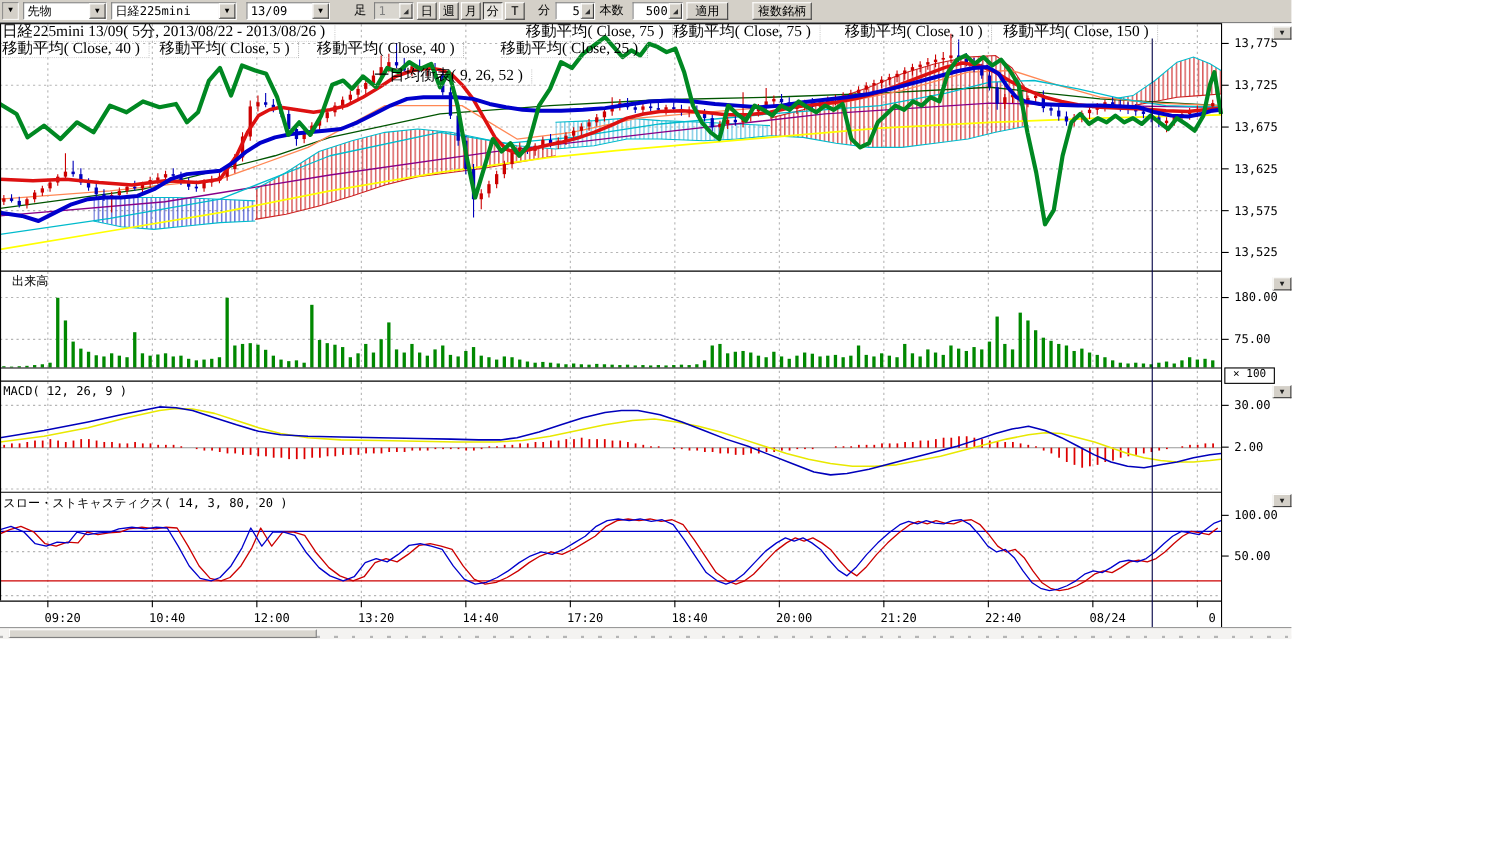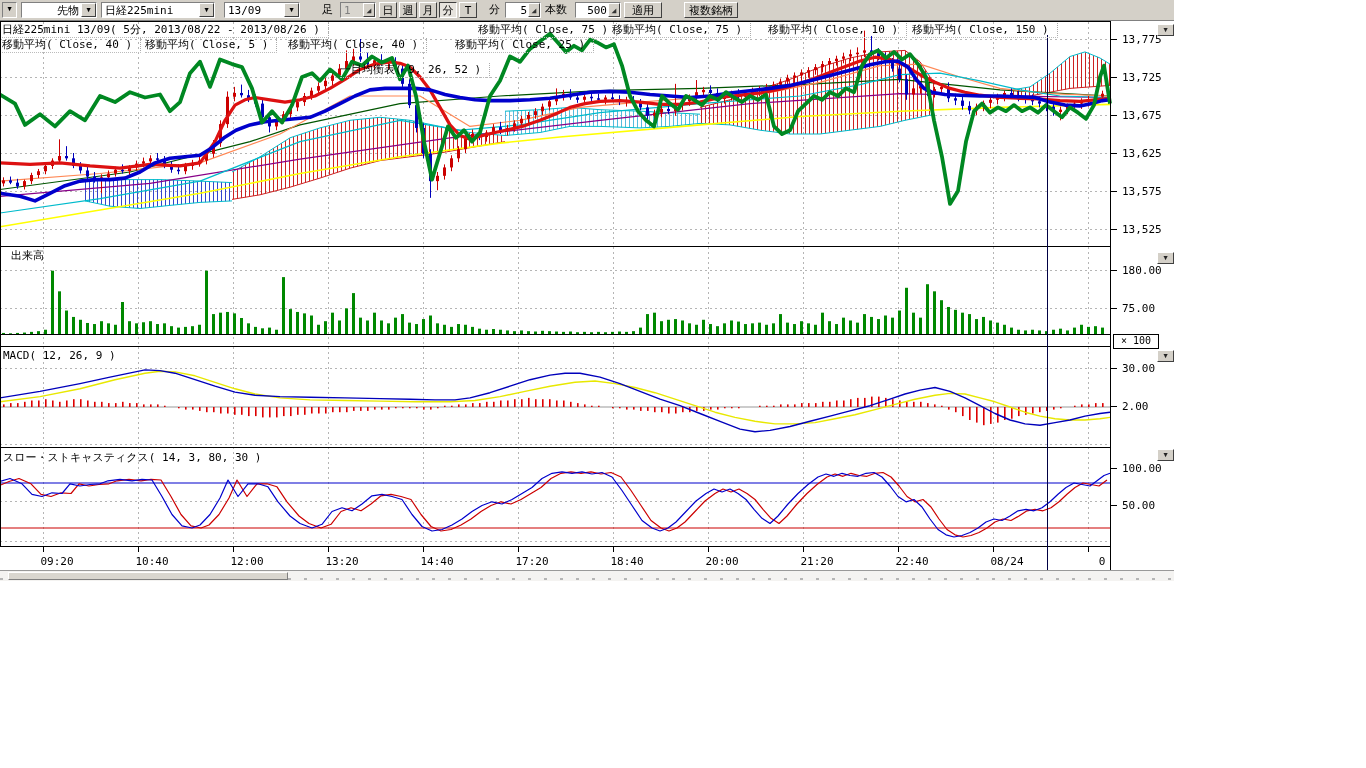--- a/index.html
+++ b/index.html
@@ -23,22 +23,22 @@
   .spin{background:#fff;border:1px solid;border-color:#808080 #ffffff #ffffff #808080;
         box-sizing:border-box;display:flex;justify-content:space-between;}
   .spin .txt{padding:0 1px 0 3px;}
   .spin .sbtn{width:12px;height:14px;background:#d4d0c8;border:1px solid;
               border-color:#ffffff #404040 #404040 #ffffff;box-sizing:border-box;
               font-size:8px;line-height:13px;text-align:center;color:#333;}
   .flatlbl{background:transparent;}
   .dis{color:#808080;background:#d9d6cf;}
   
   #csvg{position:absolute;left:0;top:0;z-index:1;}
-  .lg{position:absolute;font-size:11px;line-height:13px;height:14px;white-space:pre;
-      padding-right:8px;border-right:1px dotted #aaa;border-bottom:1px dotted #bbb;z-index:3;}
+  .lg{position:absolute;font-size:14px;line-height:13px;height:14px;white-space:pre;
+      padding-right:8px;border-right:1px dotted #aaa;border-bottom:1px dotted #bbb;z-index:3;font-family:Liberation Serif, serif;}
   .plabel{position:absolute;font-size:11px;line-height:12px;white-space:pre;z-index:3;}
   .ddbtn{position:absolute;width:17px;height:12px;background:#d4d0c8;border:1px solid;
          border-color:#ffffff #404040 #404040 #ffffff;box-sizing:border-box;z-index:4;
          font-size:7px;line-height:10px;text-align:center;color:#222;}
   .mult{position:absolute;left:1113px;top:334px;width:44px;height:13px;border:1px solid #000;
         background:#fff;font-size:10px;line-height:12px;text-align:center;z-index:4;}
   
   .hscroll{position:absolute;left:0;top:570px;width:1174px;height:10px;z-index:4;
            background:#f4f3f1;border-top:1px solid #999;
            background-image:repeating-linear-gradient(90deg,#b5b5b5 0 3px,#f4f3f1 3px 16px);
@@ -48,21 +48,21 @@
 </style>
 </head>
 <body>
 
 <div class="app">
 
   <div class="toolbar">
     <div class="t-item combo" style="left:2px;width:15px;">
       <span class="arr" style="width:13px;border:none;background:#d4d0c8;">▼</span>
     </div>
-    <div class="t-item combo" style="left:21px;width:76px;justify-content:flex-end;">
+    <div class="t-item combo" style="left:21px;width:76px;">
       <span class="txt">先物</span>
       <span class="arr">▼</span>
     </div>
     <div class="t-item combo" style="left:101px;width:114px;">
       <span class="txt">日経225mini</span>
       <span class="arr">▼</span>
     </div>
     <div class="t-item combo" style="left:224px;width:76px;">
       <span class="txt">13/09</span>
       <span class="arr">▼</span>
@@ -849,21 +849,21 @@
   <div class="lg" style="left:612px;top:23px;">移動平均( Close, 75 )</div>
   <div class="lg" style="left:768px;top:23px;">移動平均( Close, 10 )</div>
   <div class="lg" style="left:912px;top:23px;">移動平均( Close, 150 )</div>
   <div class="lg" style="left:2px;top:38px;">移動平均( Close, 40 )</div>
   <div class="lg" style="left:145px;top:38px;">移動平均( Close, 5 )</div>
   <div class="lg" style="left:288px;top:38px;">移動平均( Close, 40 )</div>
   <div class="lg" style="left:455px;top:38px;">移動平均( Close, 25 )</div>
 
   <div class="plabel" style="left:3px;top:250px;margin-left:8px;">出来高</div>
   <div class="plabel" style="left:3px;top:350px;">MACD( 12, 26, 9 )</div>
-  <div class="plabel" style="left:3px;top:452px;">スロー・ストキャスティクス( 14, 3, 80, 30 )</div>
+  <div class="plabel" style="left:3px;top:452px;">スロー・ストキャスティクス( 14, 3, 80, 20 )</div>
   <div class="mult">× 100</div>
 
   <div class="ddbtn" style="left:1157px;top:24px;">▼</div>
   <div class="ddbtn" style="left:1157px;top:252px;">▼</div>
   <div class="ddbtn" style="left:1157px;top:350px;">▼</div>
   <div class="ddbtn" style="left:1157px;top:449px;">▼</div>
 
   <div class="hscroll">
     <div class="hthumb"></div>
   </div>

